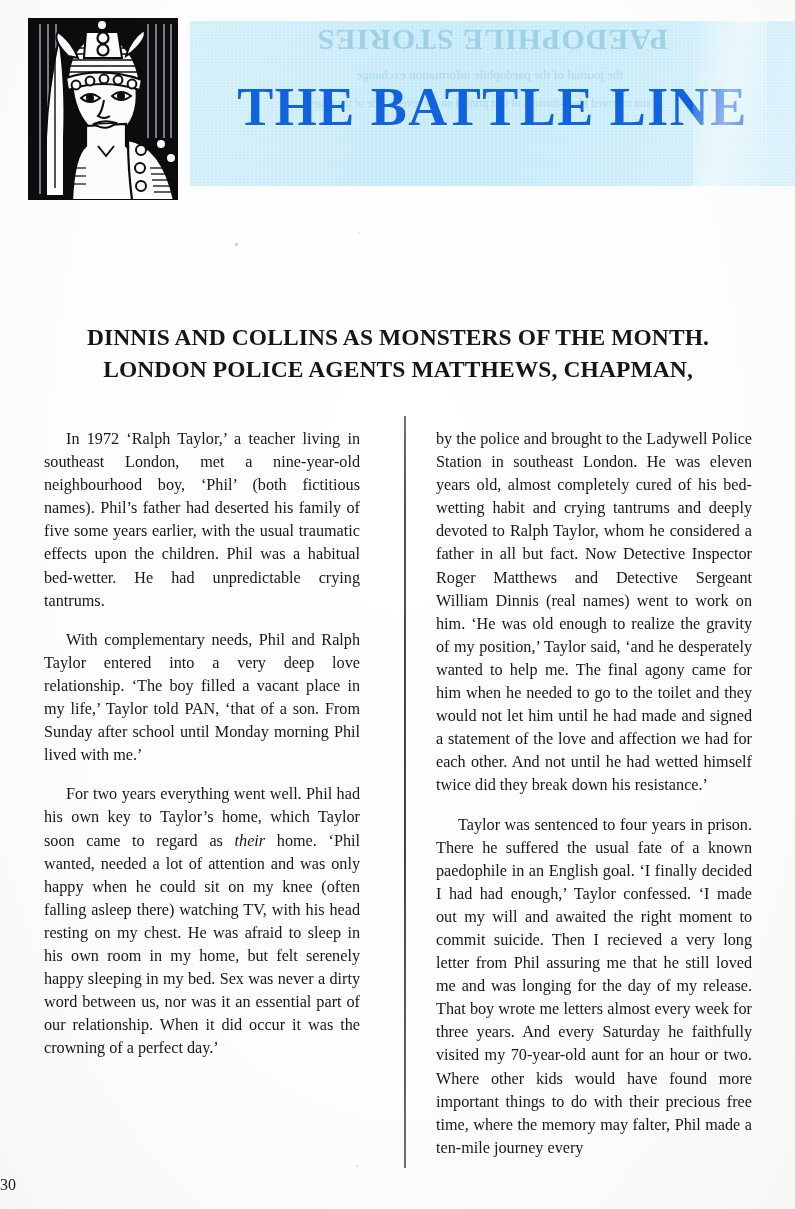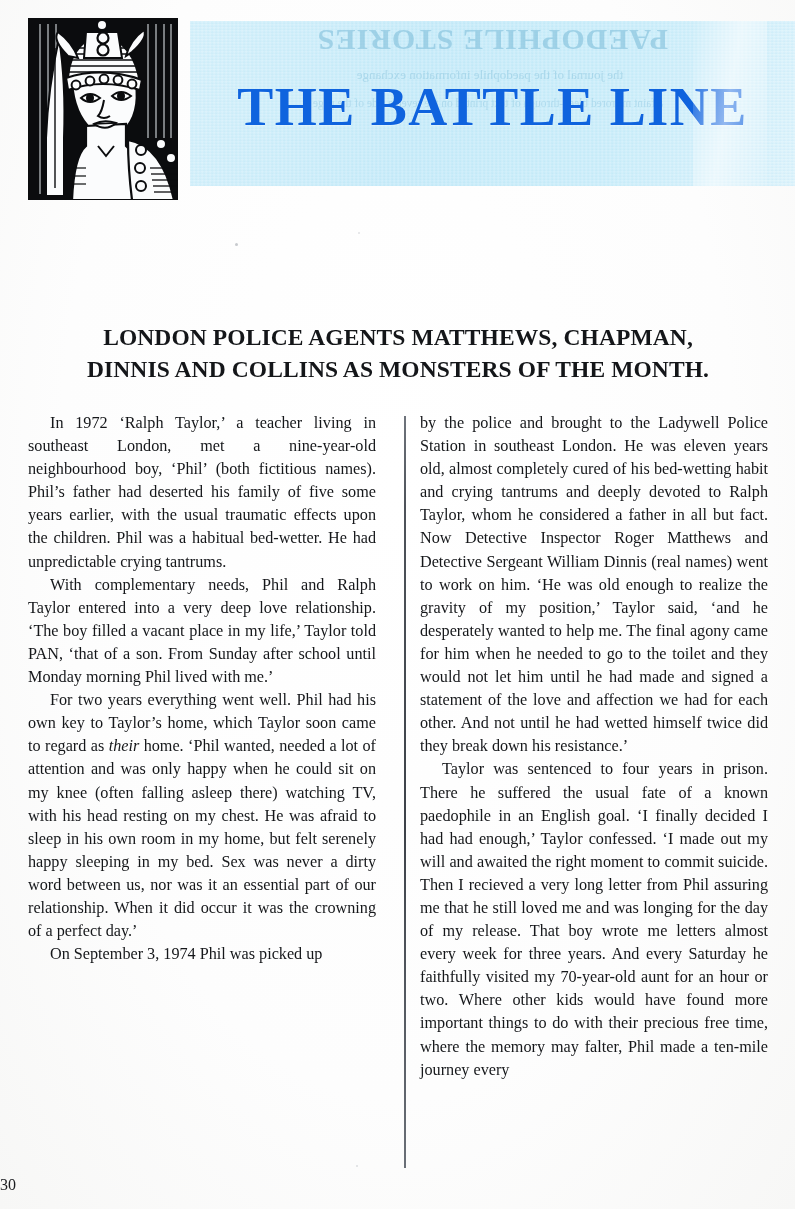--- a/index.html
+++ b/index.html
@@ -158,21 +158,21 @@
     font-size: 16.2px;
     line-height: 23.1px;
     text-align: justify;
     text-justify: inter-word;
     hyphens: none;
     color: #15171a;
   }
   .col.left  { left: 0; }
   .col.right { left: 392px; }
   .col p {
-    margin: 0;
+    margin: 16px;
     text-indent: 22px;
   }
   .col p.cont { text-indent: 0; }
   .col i { font-style: italic; }
 
   #col-rule {
     position: absolute;
     left: 376px;
     top: 4px;
     width: 1.5px;
@@ -294,33 +294,32 @@
       <div class="tex"></div>
       <div id="ghost-line">PAEDOPHILE STORIES</div>
       <div id="ghost-sub">the journal of the paedophile information exchange</div>
       <div id="ghost-body">a faint mirrored bleed-through of text printed on the reverse side of the page</div>
       <div id="banner-title">THE BATTLE LINE</div>
       <div id="banner-sheen"></div>
     </div>
   </div>
 
   <h1 id="headline">
+    <span class="hl">DINNIS AND COLLINS AS MONSTERS OF THE MONTH.</span>
     <span class="hl">LONDON POLICE AGENTS MATTHEWS, CHAPMAN,</span>
-    <span class="hl">DINNIS AND COLLINS AS MONSTERS OF THE MONTH.</span>
   </h1>
 
   <div id="columns">
 
     <div id="col-rule"></div>
 
     <div class="col left">
       <p>In 1972 ‘Ralph Taylor,’ a teacher living in southeast London, met a nine-year-old neighbourhood boy, ‘Phil’ (both fictitious names). Phil’s father had deserted his family of five some years earlier, with the usual traumatic effects upon the children. Phil was a habitual bed-wetter. He had unpredictable crying tantrums.</p>
       <p>With complementary needs, Phil and Ralph Taylor entered into a very deep love relationship. ‘The boy filled a vacant place in my life,’ Taylor told PAN, ‘that of a son. From Sunday after school until Monday morning Phil lived with me.’</p>
       <p id="p-italic">For two years everything went well. Phil had his own key to Taylor’s home, which Taylor soon came to regard as <i>their</i> home. ‘Phil wanted, needed a lot of attention and was only happy when he could sit on my knee (often falling asleep there) watching TV, with his head resting on my chest. He was afraid to sleep in his own room in my home, but felt serenely happy sleeping in my bed. Sex was never a dirty word between us, nor was it an essential part of our relationship. When it did occur it was the crowning of a perfect day.’</p>
-      <p>On September 3, 1974 Phil was picked up</p>
     </div>
 
     <div class="col right">
       <p class="cont">by the police and brought to the Ladywell Police Station in southeast London. He was eleven years old, almost completely cured of his bed-wetting habit and crying tantrums and deeply devoted to Ralph Taylor, whom he considered a father in all but fact. Now Detective Inspector Roger Matthews and Detective Sergeant William Dinnis (real names) went to work on him. ‘He was old enough to realize the gravity of my position,’ Taylor said, ‘and he desperately wanted to help me. The final agony came for him when he needed to go to the toilet and they would not let him until he had made and signed a statement of the love and affection we had for each other. And not until he had wetted himself twice did they break down his resistance.’</p>
       <p>Taylor was sentenced to four years in prison. There he suffered the usual fate of a known paedophile in an English goal. ‘I finally decided I had had enough,’ Taylor confessed. ‘I made out my will and awaited the right moment to commit suicide. Then I recieved a very long letter from Phil assuring me that he still loved me and was longing for the day of my release. That boy wrote me letters almost every week for three years. And every Saturday he faithfully visited my 70-year-old aunt for an hour or two. Where other kids would have found more important things to do with their precious free time, where the memory may falter, Phil made a ten-mile journey every</p>
     </div>
   </div>
 
   <div id="folio">30</div>
 

